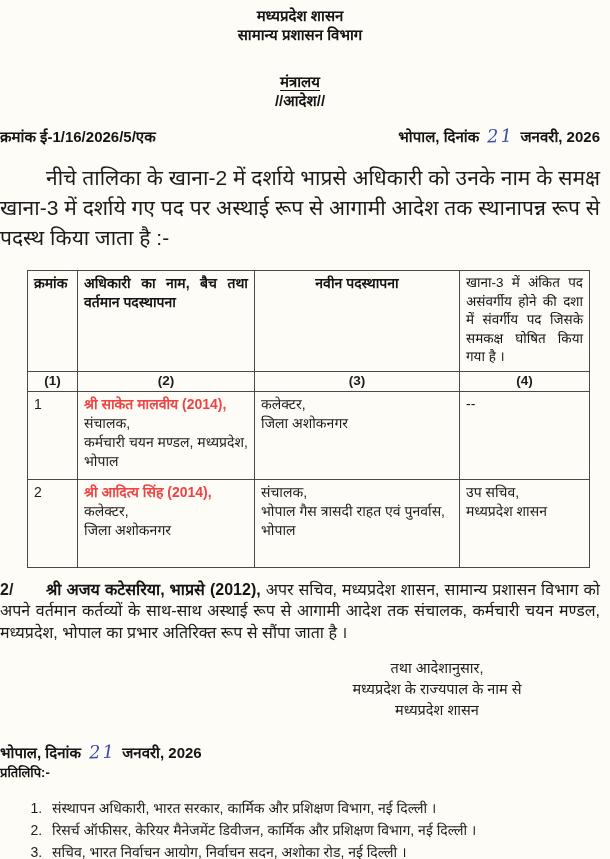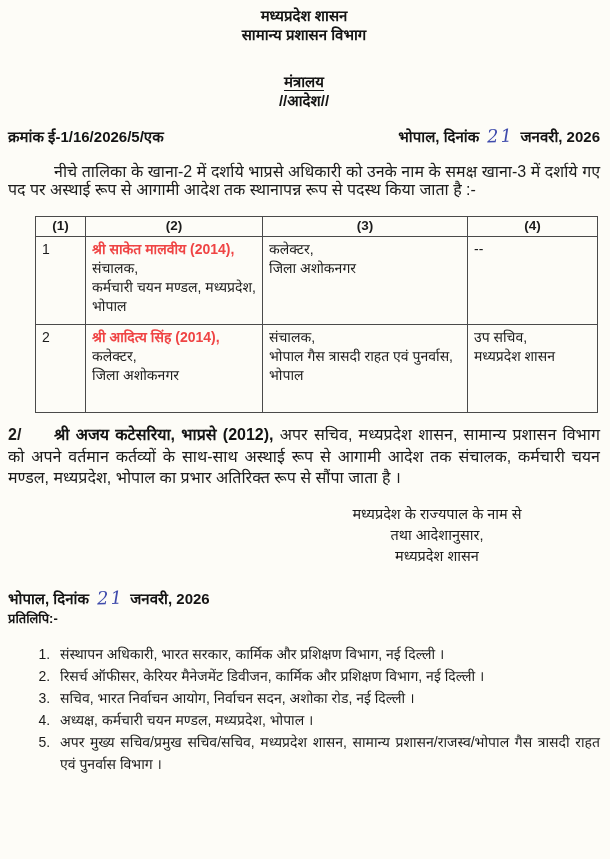--- a/index.html
+++ b/index.html
@@ -4,21 +4,21 @@
 <style>
   * { margin:0; padding:0; box-sizing:border-box; }
   html,body { background:#e8e8e8; }
   .page {
     position:relative;
     width:610px; height:859px;
     margin:0 auto;
     background:#fdfcf7;
     color:#1c1c1c;
     font-family:"Liberation Sans","DejaVu Sans",sans-serif;
-    padding:4px 10px 6px 8px;
+    padding:4px 10px 6px 0;
     overflow:hidden;
   }
   .pre { white-space:pre-line; }
 
   
   .letterhead { margin-top:2px; text-align:center; font-size:15px; line-height:19px; font-weight:700; color:#141414; }
   .letterhead .underlined { text-decoration:underline; text-underline-offset:3px;margin-top:28px; }
 
   
   .ref-row { display:flex; justify-content:space-between; align-items:baseline; margin-top:15px; font-size:15px; font-weight:700; color:#141414;gap:16px; }
@@ -28,21 +28,21 @@
     font-style:italic;
     font-weight:400;
     font-size:18px;
     letter-spacing:2px;
     margin:0 2px 0 4px;
     display:inline-block;
     transform:rotate(-2deg);
   }
 
   
-  .intro { margin-top:17px; font-size:16px; line-height:18px; text-align:justify; text-indent:46px; }
+  .intro { margin-top:17px; font-size:21px; line-height:30px; text-align:justify; text-indent:46px; }
 
   
   table.postings { border-collapse:collapse; margin:17px 0 0 27px; width:562px; table-layout:fixed; }
   table.postings col.c1 { width:50px; }
   table.postings col.c2 { width:177px; }
   table.postings col.c3 { width:205px; }
   table.postings col.c4 { width:130px; }
   table.postings td, table.postings th {
     border:1.6px solid #4a4a4a;
     padding:3px 6px 4px 6px;
@@ -105,20 +105,26 @@
   <p class="intro">नीचे तालिका के खाना-2 में दर्शाये भाप्रसे अधिकारी को उनके नाम के समक्ष खाना-3 में दर्शाये गए पद पर अस्थाई रूप से आगामी आदेश तक स्थानापन्न रूप से पदस्थ किया जाता है :-</p>
 
   <table class="postings">
     <colgroup>
         <col class="c1">
         <col class="c2">
         <col class="c3">
         <col class="c4">
       </colgroup>
     <tbody>
+        <tr class="hdr">
+      <th class="h1">क्रमांक</th>
+      <th class="h2">अधिकारी का नाम, बैच तथा वर्तमान पदस्थापना</th>
+      <th class="h3">नवीन पदस्थापना</th>
+      <th class="h4">खाना-3 में अंकित पद असंवर्गीय होने की दशा में संवर्गीय पद जिसके समकक्ष घोषित किया गया है ।</th>
+    </tr>
     <tr class="colnums">
       <td>(1)</td>
       <td>(2)</td>
       <td>(3)</td>
       <td>(4)</td>
     </tr>
     <tr class="body-row">
       <td class="sno">1</td>
       <td>
         <span class="officer-name">श्री साकेत मालवीय (2014),</span>
@@ -144,22 +150,22 @@
 मध्यप्रदेश शासन</td>
     </tr>
   </tbody>
     </table>
 
   <p class="para2">
     <span class="pnum">2/</span><span class="pbold">श्री अजय कटेसरिया, भाप्रसे (2012),</span><span> अपर सचिव, मध्यप्रदेश शासन, सामान्य प्रशासन विभाग को अपने वर्तमान कर्तव्यों के साथ-साथ अस्थाई रूप से आगामी आदेश तक संचालक, कर्मचारी चयन मण्डल, मध्यप्रदेश, भोपाल का प्रभार अतिरिक्त रूप से सौंपा जाता है ।</span>
   </p>
 
   <div class="sig-block">
+    <div>तथा आदेशानुसार,</div>
     <div>मध्यप्रदेश के राज्यपाल के नाम से</div>
-    <div>तथा आदेशानुसार,</div>
     <div>मध्यप्रदेश शासन</div>
   </div>
 
   <div class="endorse-row">
     <span>
       <span>भोपाल, दिनांक</span>
       <span class="ink">21</span>
       <span>जनवरी, 2026</span>
     </span>
   </div>

